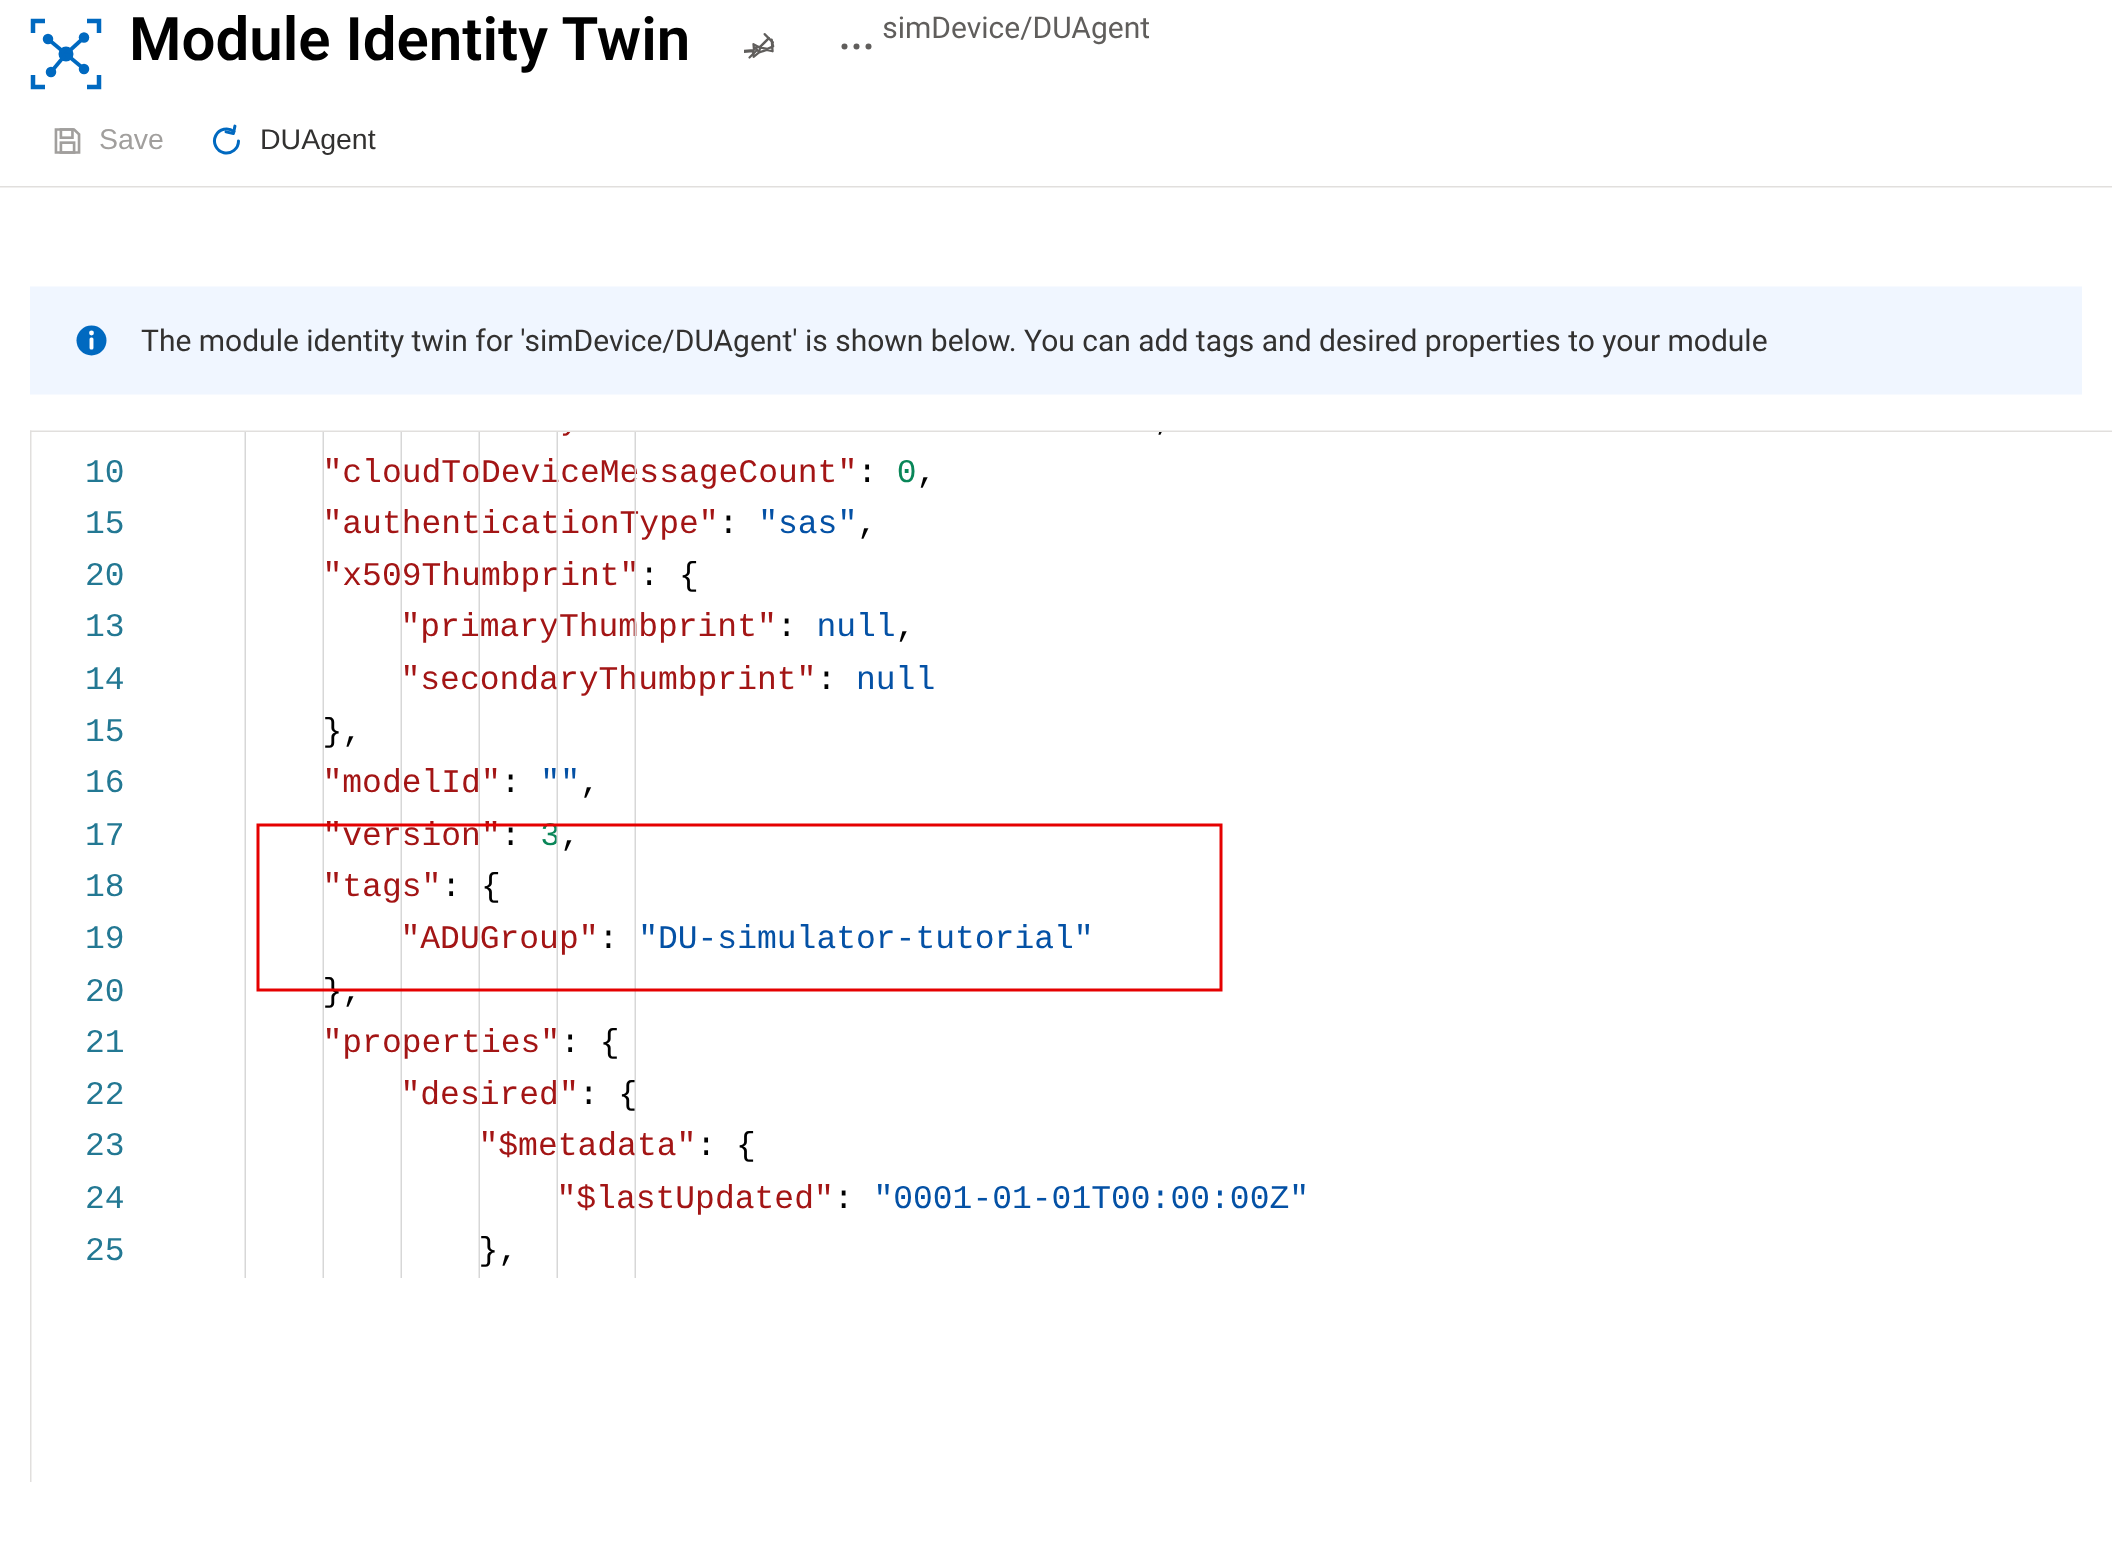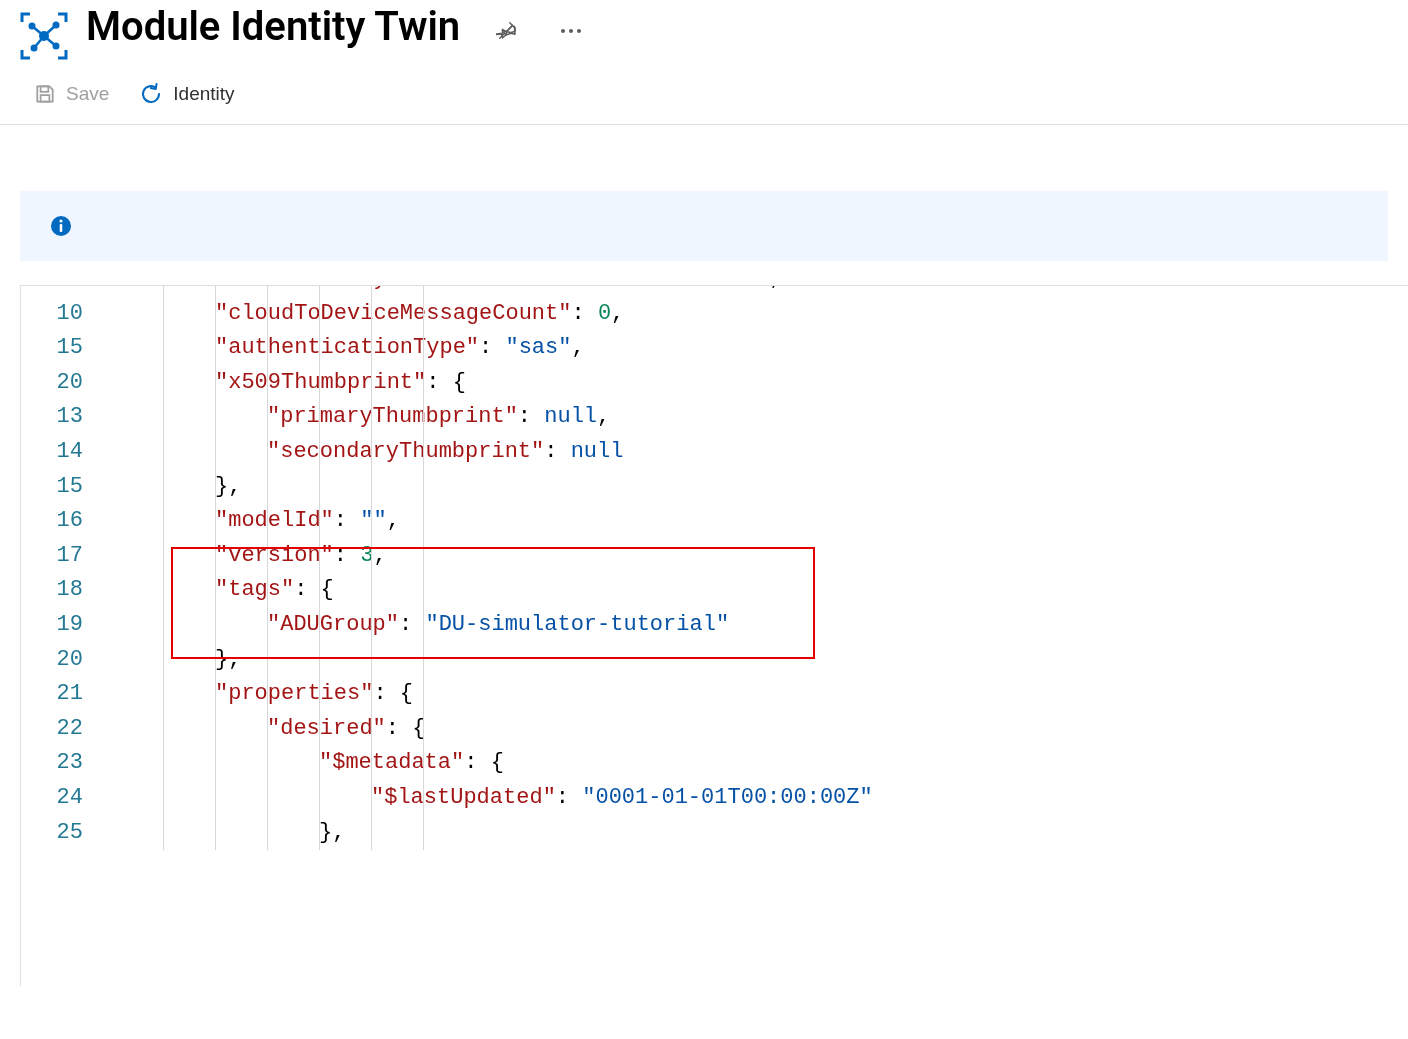--- a/index.html
+++ b/index.html
@@ -211,49 +211,51 @@
         </svg>
       </button>
       <button class="more-btn" aria-label="More">
         <svg width="22" height="6" viewBox="0 0 22 6">
           <circle cx="3" cy="3" r="2" fill="#605e5c"></circle>
           <circle cx="11" cy="3" r="2" fill="#605e5c"></circle>
           <circle cx="19" cy="3" r="2" fill="#605e5c"></circle>
         </svg>
       </button>
     </div>
+    <div class="subtitle">simDevice/DUAgent</div>
   </div>
 </div>
 
 <div class="toolbar">
   <button class="tb-btn disabled">
     <svg width="22" height="22" viewBox="0 0 20 20">
       <path d="M3 3h11l3 3v11H3V3z" fill="none" stroke="#a19f9d" stroke-width="1.6"></path>
       <rect x="6" y="3" width="7" height="5" fill="none" stroke="#a19f9d" stroke-width="1.6"></rect>
       <rect x="6" y="11" width="8" height="6" fill="none" stroke="#a19f9d" stroke-width="1.6"></rect>
     </svg>
     <span>Save</span>
   </button>
   <button class="tb-btn">
     <svg width="24" height="24" viewBox="0 0 24 24">
       <path d="M20 12a8 8 0 1 1-3-6.25" fill="none" stroke="#0069c0" stroke-width="2" stroke-linecap="round"></path>
       <path d="M17 2v5h-5" fill="none" stroke="#0069c0" stroke-width="2" stroke-linecap="round" stroke-linejoin="round" transform="rotate(12 17 5)"></path>
     </svg>
-    <span>Identity</span>
+    <span>DUAgent</span>
   </button>
 </div>
 
 <div class="info-banner">
   <span class="icon">
     <svg width="22" height="22" viewBox="0 0 22 22">
       <circle cx="11" cy="11" r="10" fill="#0069c0"></circle>
       <rect x="9.7" y="9" width="2.6" height="8" rx="1" fill="#ffffff"></rect>
       <circle cx="11" cy="6" r="1.6" fill="#ffffff"></circle>
     </svg>
   </span>
+  <span>The module identity twin for 'simDevice/DUAgent' is shown below. You can add tags and desired properties to your module</span>
 </div>
 
 <div class="editor-wrap">
   <div class="editor" id="editor">
     <div class="gutter" id="gutter" style="margin-top: -24px;">
         <div class="ln">9</div>
         <div class="ln">10</div>
         <div class="ln">15</div>
         <div class="ln">20</div>
         <div class="ln">13</div>

